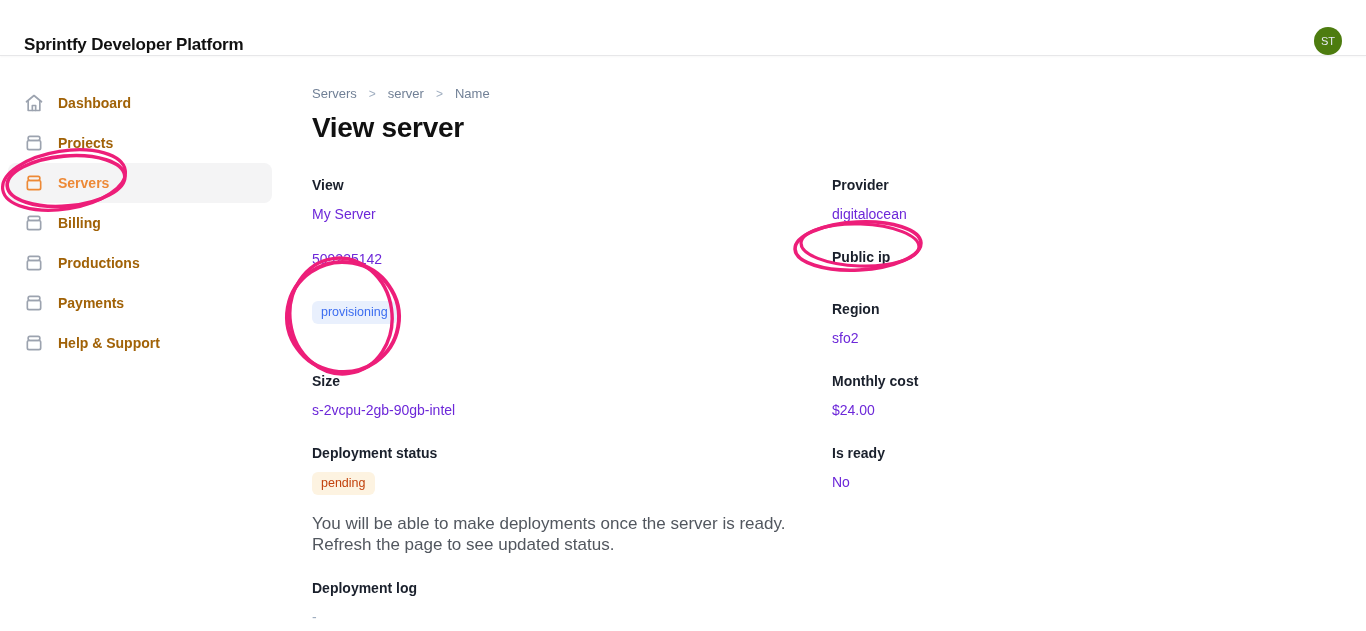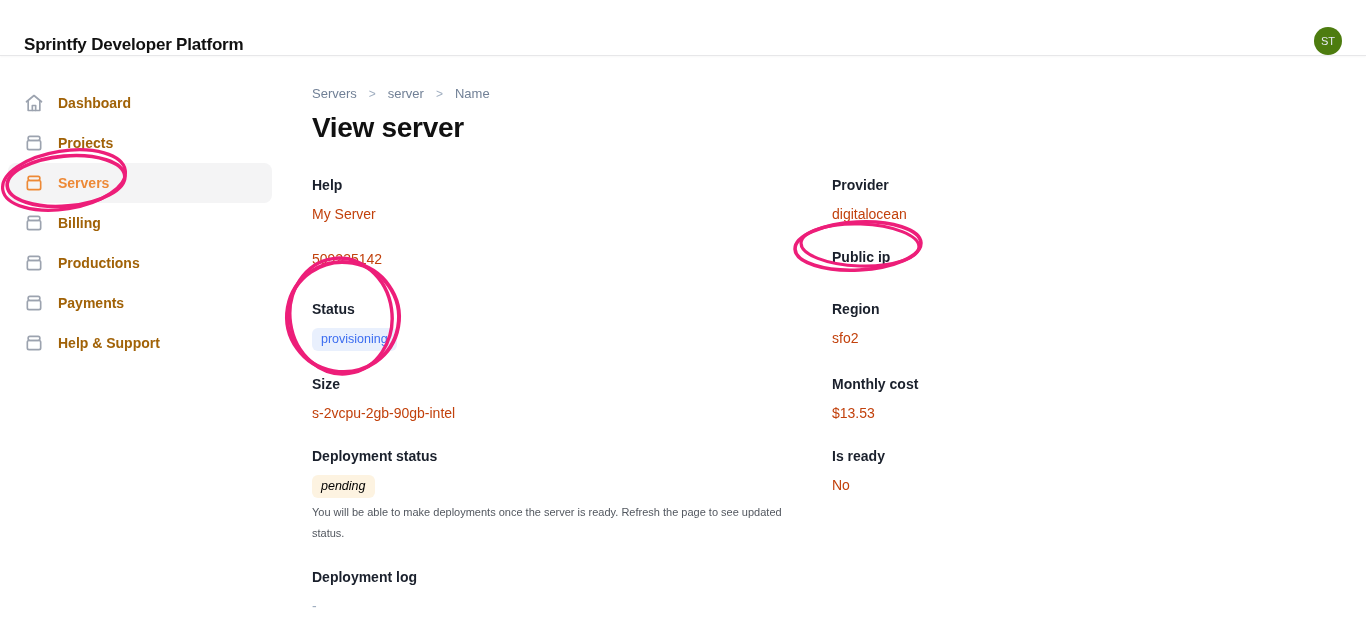--- a/index.html
+++ b/index.html
@@ -45,32 +45,32 @@
   .page-title { margin-top: 11px; font-size: 28px; font-weight: 700; color: #111; letter-spacing: -0.3px; }
 
   .fields-grid {
     margin-top: 33px;
     display: grid;
     grid-template-columns: 520px 1fr;
     align-items: start;
   }
   .field { margin-bottom: 25px; }
   .field-label { font-size: 14px; font-weight: 600; color: #1a202c; margin-bottom: 11px; }
-  .field-value { font-size: 14px; color: #c2410c; line-height: 20px; }
+  .field-value { font-size: 14px; color: #6d28d9; line-height: 20px; }
   .field-value.muted { color: #a0aec0; }
 
   .badge {
     display: inline-block; font-size: 12.5px; font-weight: 400;
     padding: 3px 9px; border-radius: 6px; line-height: 17px;
   }
   .badge-blue { background: #e9f0fd; color: #3c6df0; }
-  .badge-orange { background: #fdf3e1; color: #000000; font-style: italic; }
+  .badge-orange { background: #fdf3e1; color: #c2410c; }
 
   .field-note {
-    margin-top: 4px; font-size: 11px; color: #52575f;
+    margin-top: 18px; font-size: 17px; color: #52575f;
     line-height: 21px; max-width: 505px;
   }
 
   
   .annotation { position: absolute; pointer-events: none; z-index: 5; }
   .annotation ellipse { fill: none; stroke: #ed1e79; stroke-linecap: round; }
 </style>
 </head>
 <body>
 
@@ -166,52 +166,51 @@
         <span class="crumb">server</span>
         <span class="sep">&gt;</span>
         <span class="crumb">Name</span>
       </div>
 
       <div class="page-title">View server</div>
 
       <div class="fields-grid">
 
         <div class="field">
-          <div class="field-label">Help</div>
+          <div class="field-label">View</div>
           <div class="field-value">My Server</div>
         </div>
         <div class="field">
           <div class="field-label">Provider</div>
           <div class="field-value">digitalocean</div>
         </div>
 
         <div class="field">
           <div class="field-value">509235142</div>
         </div>
         <div class="field">
           <div class="field-label">Public ip</div>
           <div class="field-value"></div>
         </div>
 
         <div class="field">
-          <div class="field-label">Status</div>
           <span class="badge badge-blue">provisioning</span>
         </div>
         <div class="field">
           <div class="field-label">Region</div>
           <div class="field-value">sfo2</div>
         </div>
 
         <div class="field">
           <div class="field-label">Size</div>
           <div class="field-value">s-2vcpu-2gb-90gb-intel</div>
         </div>
         <div class="field">
           <div class="field-label">Monthly cost</div>
-          <div class="field-value">$13.53</div>
+          <div class="field-value">$24.00</div>
         </div>
 
         <div class="field">
           <div class="field-label">Deployment status</div>
           <span class="badge badge-orange">pending</span>
           <div class="field-note">You will be able to make deployments once the server is ready. Refresh the page to see updated status.</div>
         </div>
         <div class="field">
           <div class="field-label">Is ready</div>
           <div class="field-value">No</div>

